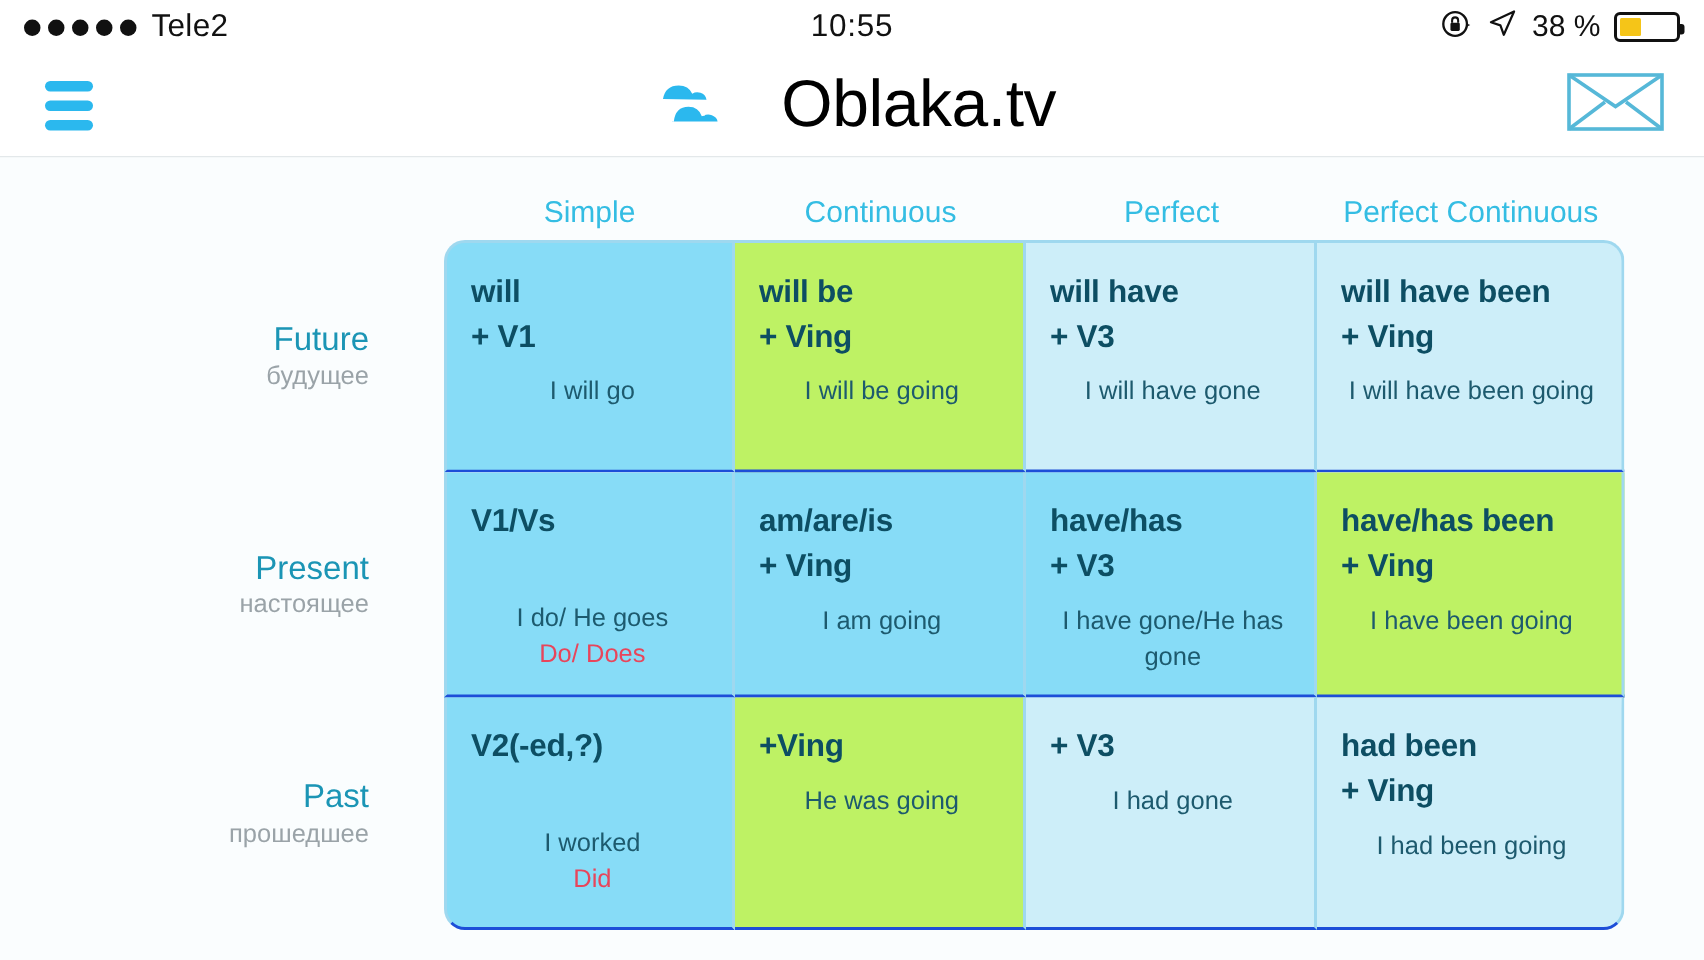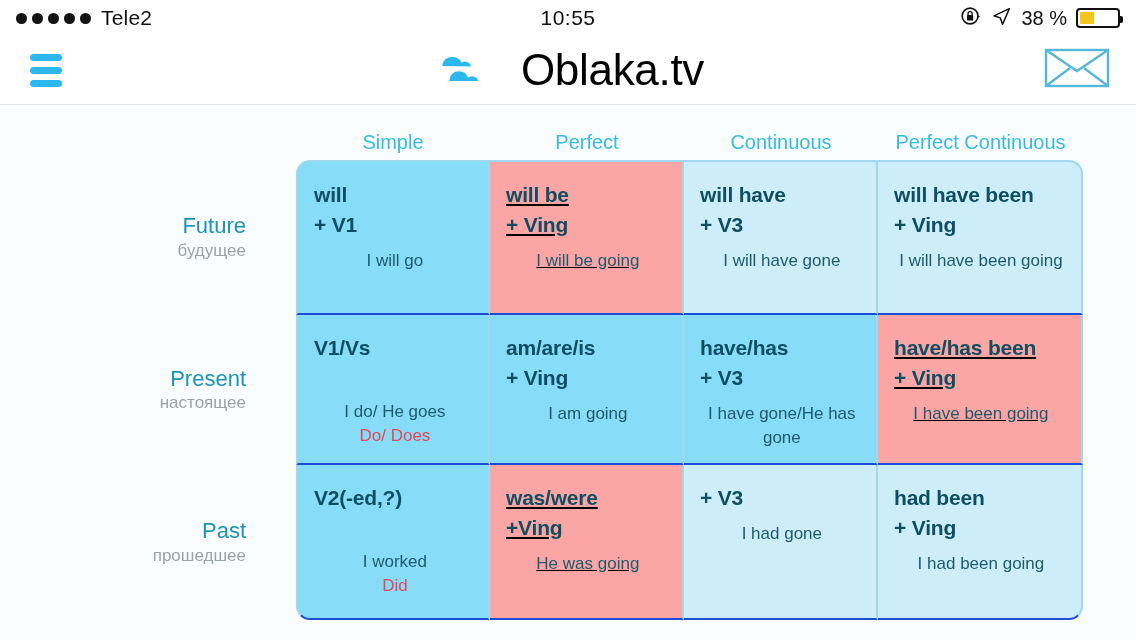--- a/index.html
+++ b/index.html
@@ -109,21 +109,21 @@
   .cell .example {
     font-size: 17px; color: #1d5a6e; line-height: 1.45; margin-top: 9px;
     max-width: 93%;
     text-align: center;
   }
   .cell .example.red { color: #e8455b; margin-top: 0; }
   .cell .spacer { height: 28px; }
 
   
   .tint-a { background: #87dcf7; }
-  .tint-b { background: #fca5a5; text-decoration: underline; }
+  .tint-b { background: #bef264; }
   .tint-c { background: #cdeef9; }
 
   .first-col { border-left: 2px solid #9fd8ef; }
   .top-row-cell { border-top: 2px solid #9fd8ef; }
   .tl { border-top-left-radius: 14px; }
   .tr { border-top-right-radius: 14px; }
   .bl { border-bottom-left-radius: 14px; }
   .br { border-bottom-right-radius: 14px; }
 </style>
 </head>
@@ -191,22 +191,22 @@
       <path d="M2 40 L26 22 M64 40 L40 22" fill="none" stroke="#56b8d8" stroke-width="2.4"></path>
     </svg>
   </div>
 </div>
 
 <div class="content">
   <div class="grid">
 
     <div class="corner"></div>
     <div class="colhead">Simple</div>
+    <div class="colhead">Continuous</div>
     <div class="colhead">Perfect</div>
-    <div class="colhead">Continuous</div>
     <div class="colhead">Perfect Continuous</div>
 
     <div class="rowlabel">
       <span class="en">Future</span>
       <span class="ru">будущее</span>
     </div>
     <div class="cell tint-a first-col top-row-cell tl">
       <div class="formula">will</div>
       <div class="formula">+ V1</div>
       <div class="example">I will go</div>
@@ -257,21 +257,20 @@
       <span class="en">Past</span>
       <span class="ru">прошедшее</span>
     </div>
     <div class="cell tint-a first-col bl">
       <div class="formula">V2(-ed,?)</div>
       <div class="spacer"></div>
       <div class="example">I worked</div>
       <div class="example red">Did</div>
     </div>
     <div class="cell tint-b">
-      <div class="formula">was/were</div>
       <div class="formula">+Ving</div>
       <div class="example">He was going</div>
     </div>
     <div class="cell tint-c">
       <div class="formula">+ V3</div>
       <div class="example">I had gone</div>
     </div>
     <div class="cell tint-c br">
       <div class="formula">had been</div>
       <div class="formula">+ Ving</div>

